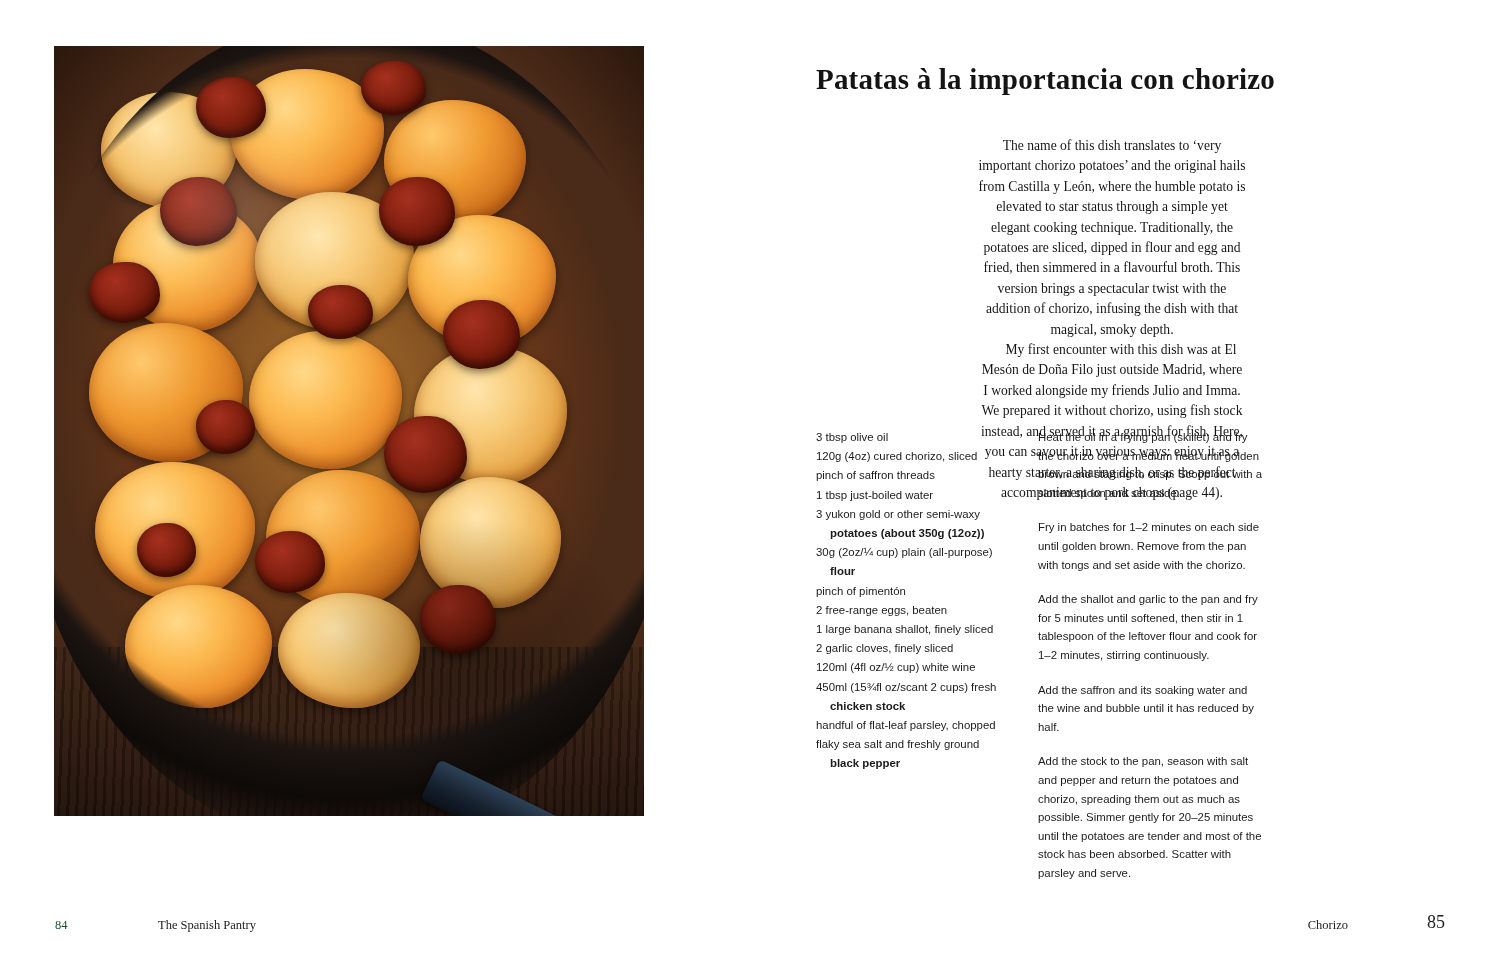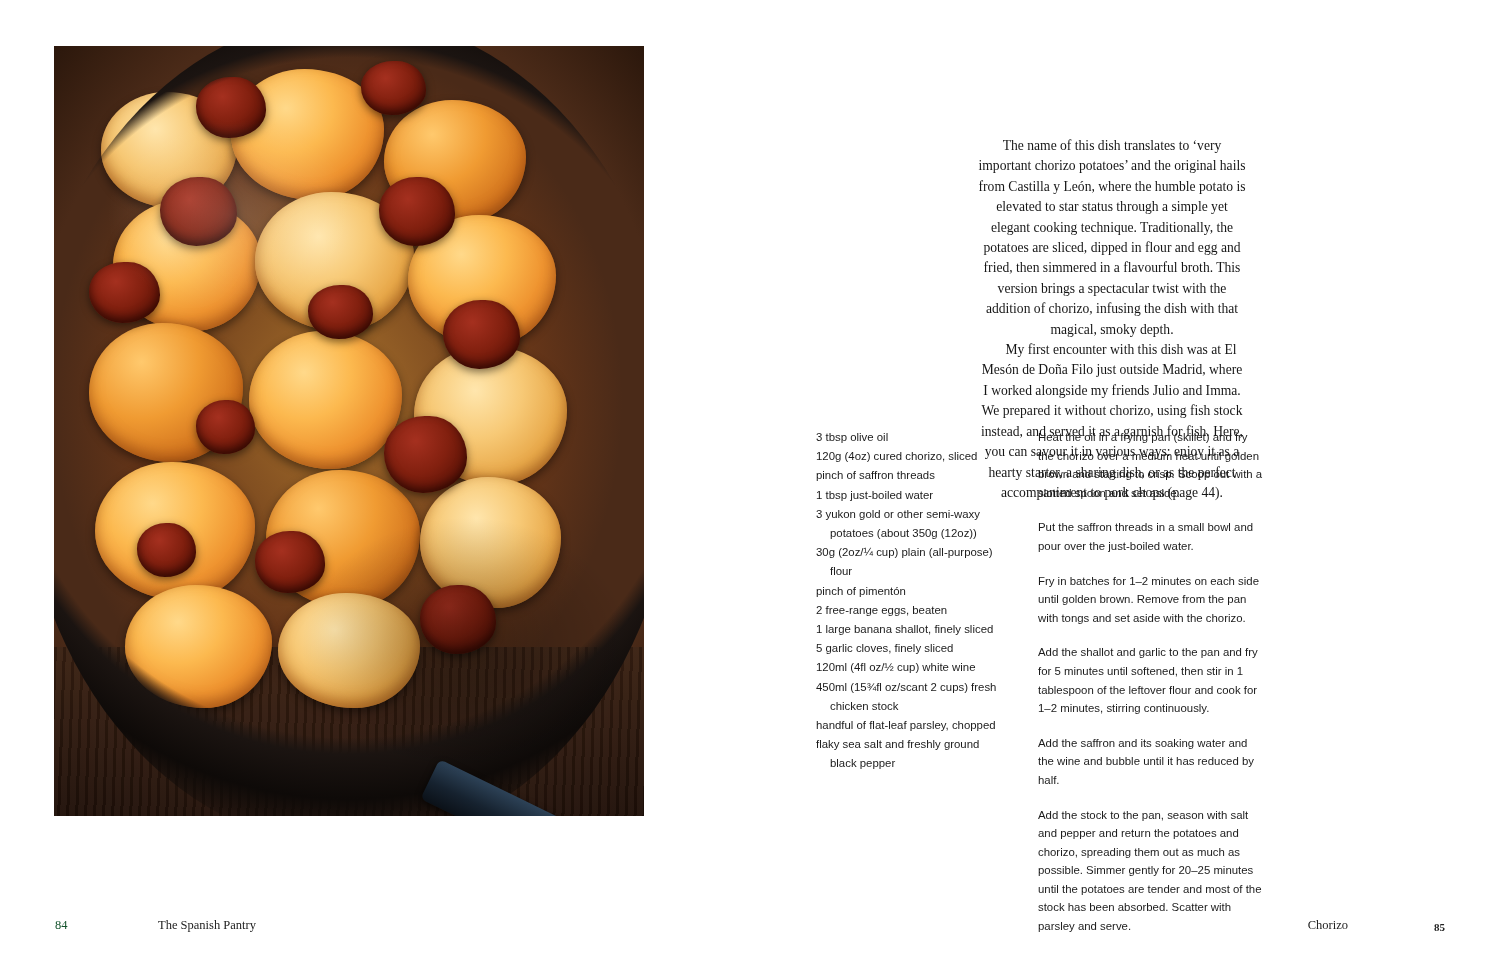--- a/index.html
+++ b/index.html
@@ -160,21 +160,21 @@
   .ingredients {
     position: absolute;
     left: 66px;
     top: 428px;
     width: 200px;
     font-size: 11.4px;
     line-height: 19.2px;
     color: #1b1b1b;
   }
   .ingredients div { white-space: normal; }
-  .ingredients div.indent { padding-left: 14px; }
+  .ingredients div.indent { padding-left: 14px; font-weight: bold; }
 
   .method {
     position: absolute;
     left: 288px;
     top: 428px;
     width: 230px;
     font-size: 11.4px;
     line-height: 18.6px;
     color: #1b1b1b;
   }
@@ -204,23 +204,22 @@
     bottom: 46px;
     font-family: "Liberation Serif", serif;
     font-size: 12.5px;
     color: #222;
   }
   .folio-right-num {
     position: absolute;
     right: 55px;
     bottom: 46px;
     font-family: "Liberation Serif", serif;
-    font-size: 11px;
+    font-size: 18px;
     color: #222;
-    font-weight: bold;
   }
 </style>
 </head>
 <body>
 
 <div class="spread">
 
   <div class="page-left">
     <div class="photo-frame">
       <div class="photo-bg"></div>
@@ -257,51 +256,51 @@
       <div class="pan-rim"></div>
       <div class="pan-handle"></div>
       <div class="glossy"></div>
     </div>
 
     <div class="folio-left-num">84</div>
     <div class="folio-left-text">The Spanish Pantry</div>
   </div>
 
   <div class="page-right">
+    <h1 class="recipe-title">Patatas à la importancia con chorizo</h1>
 
 
     <div class="intro">
       <p>The name of this dish translates to ‘very important chorizo potatoes’ and the original hails from Castilla y León, where the humble potato is elevated to star status through a simple yet elegant cooking technique. Traditionally, the potatoes are sliced, dipped in flour and egg and fried, then simmered in a flavourful broth. This version brings a spectacular twist with the addition of chorizo, infusing the dish with that magical, smoky depth.</p>
       <p>My first encounter with this dish was at El Mesón de Doña Filo just outside Madrid, where I worked alongside my friends Julio and Imma. We prepared it without chorizo, using fish stock instead, and served it as a garnish for fish. Here, you can savour it in various ways: enjoy it as a hearty starter, a sharing dish, or as the perfect accompaniment to pork chops (page 44).</p>
     </div>
 
     <div class="ingredients">
       <div>3 tbsp olive oil</div>
       <div>120g (4oz) cured chorizo, sliced</div>
       <div>pinch of saffron threads</div>
       <div>1 tbsp just-boiled water</div>
       <div>3 yukon gold or other semi-waxy</div>
       <div class="indent">potatoes (about 350g (12oz))</div>
       <div>30g (2oz/¼ cup) plain (all-purpose)</div>
       <div class="indent">flour</div>
       <div>pinch of pimentón</div>
       <div>2 free-range eggs, beaten</div>
       <div>1 large banana shallot, finely sliced</div>
-      <div>5 garlic cloves, finely sliced</div>
+      <div>2 garlic cloves, finely sliced</div>
       <div>120ml (4fl oz/½ cup) white wine</div>
       <div>450ml (15¾fl oz/scant 2 cups) fresh</div>
       <div class="indent">chicken stock</div>
       <div>handful of flat-leaf parsley, chopped</div>
       <div>flaky sea salt and freshly ground</div>
       <div class="indent">black pepper</div>
     </div>
 
     <div class="method">
       <p>Heat the oil in a frying pan (skillet) and fry the chorizo over a medium heat until golden brown and starting to crisp. Scoop out with a slotted spoon and set aside.</p>
-      <p>Put the saffron threads in a small bowl and pour over the just-boiled water.</p>
       <p>Fry in batches for 1–2 minutes on each side until golden brown. Remove from the pan with tongs and set aside with the chorizo.</p>
       <p>Add the shallot and garlic to the pan and fry for 5 minutes until softened, then stir in 1 tablespoon of the leftover flour and cook for 1–2 minutes, stirring continuously.</p>
       <p>Add the saffron and its soaking water and the wine and bubble until it has reduced by half.</p>
       <p>Add the stock to the pan, season with salt and pepper and return the potatoes and chorizo, spreading them out as much as possible. Simmer gently for 20–25 minutes until the potatoes are tender and most of the stock has been absorbed. Scatter with parsley and serve.</p>
     </div>
 
     <div class="folio-right-text">Chorizo</div>
     <div class="folio-right-num">85</div>
   </div>
 

